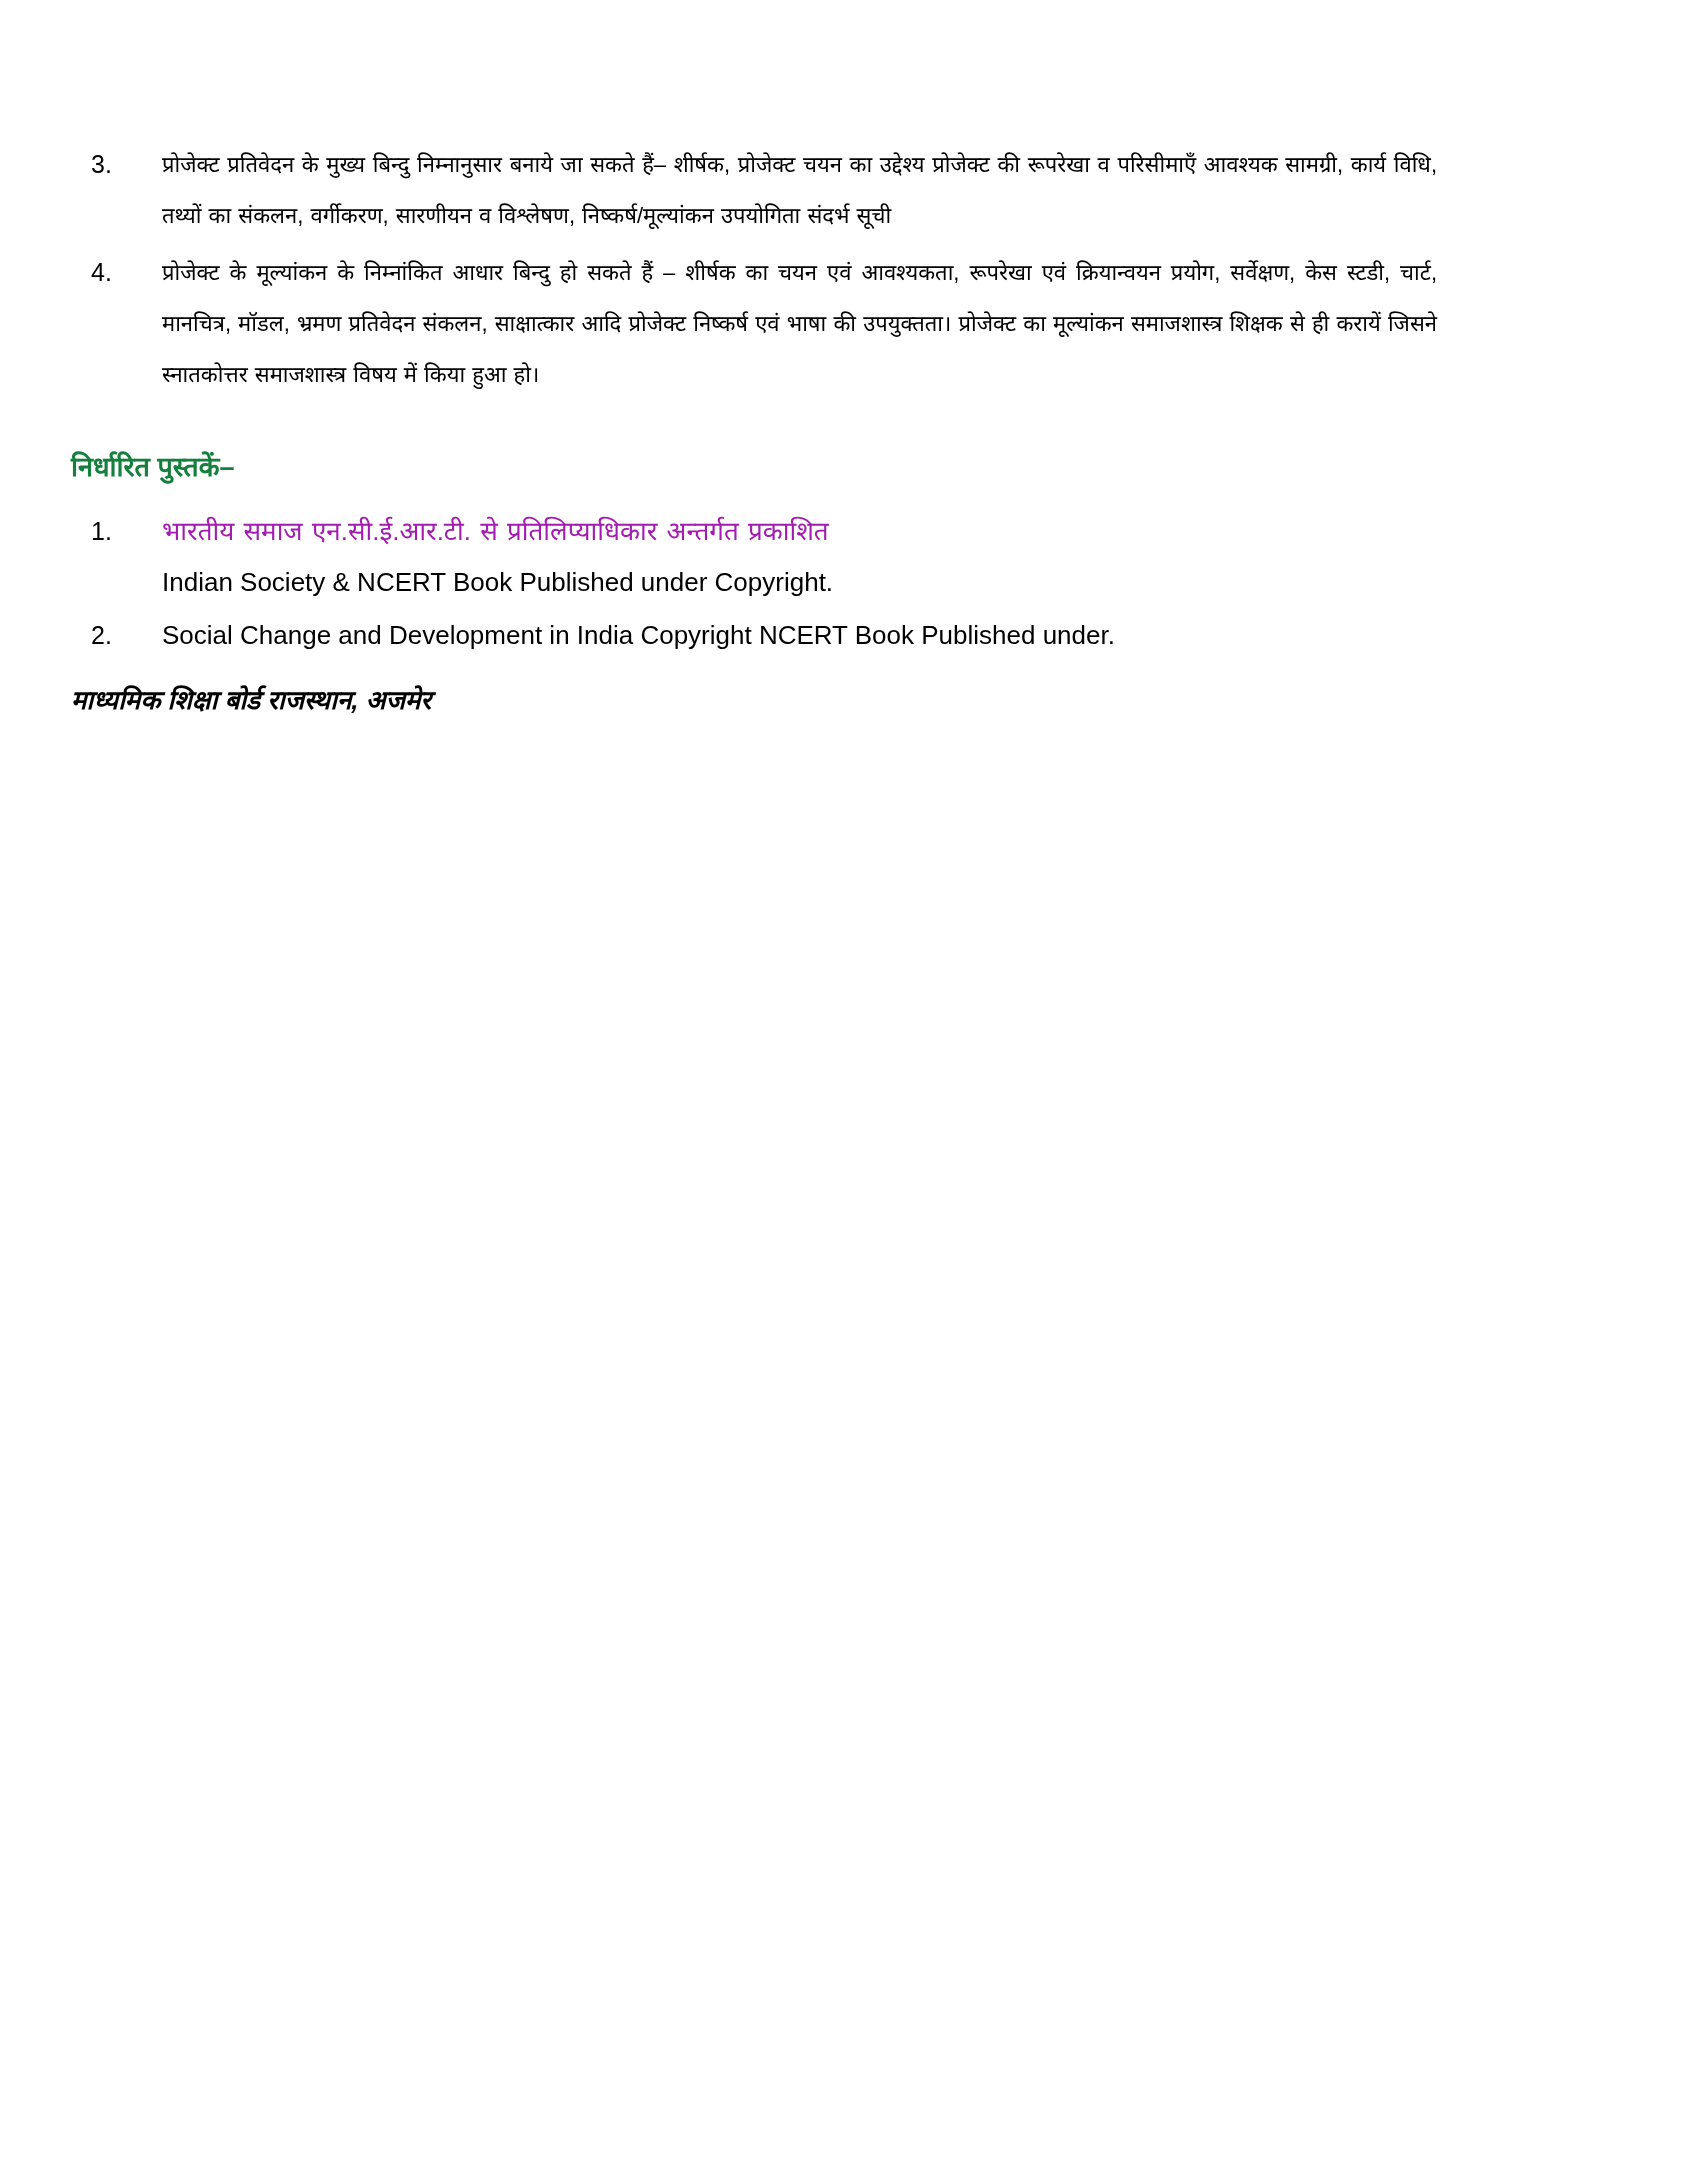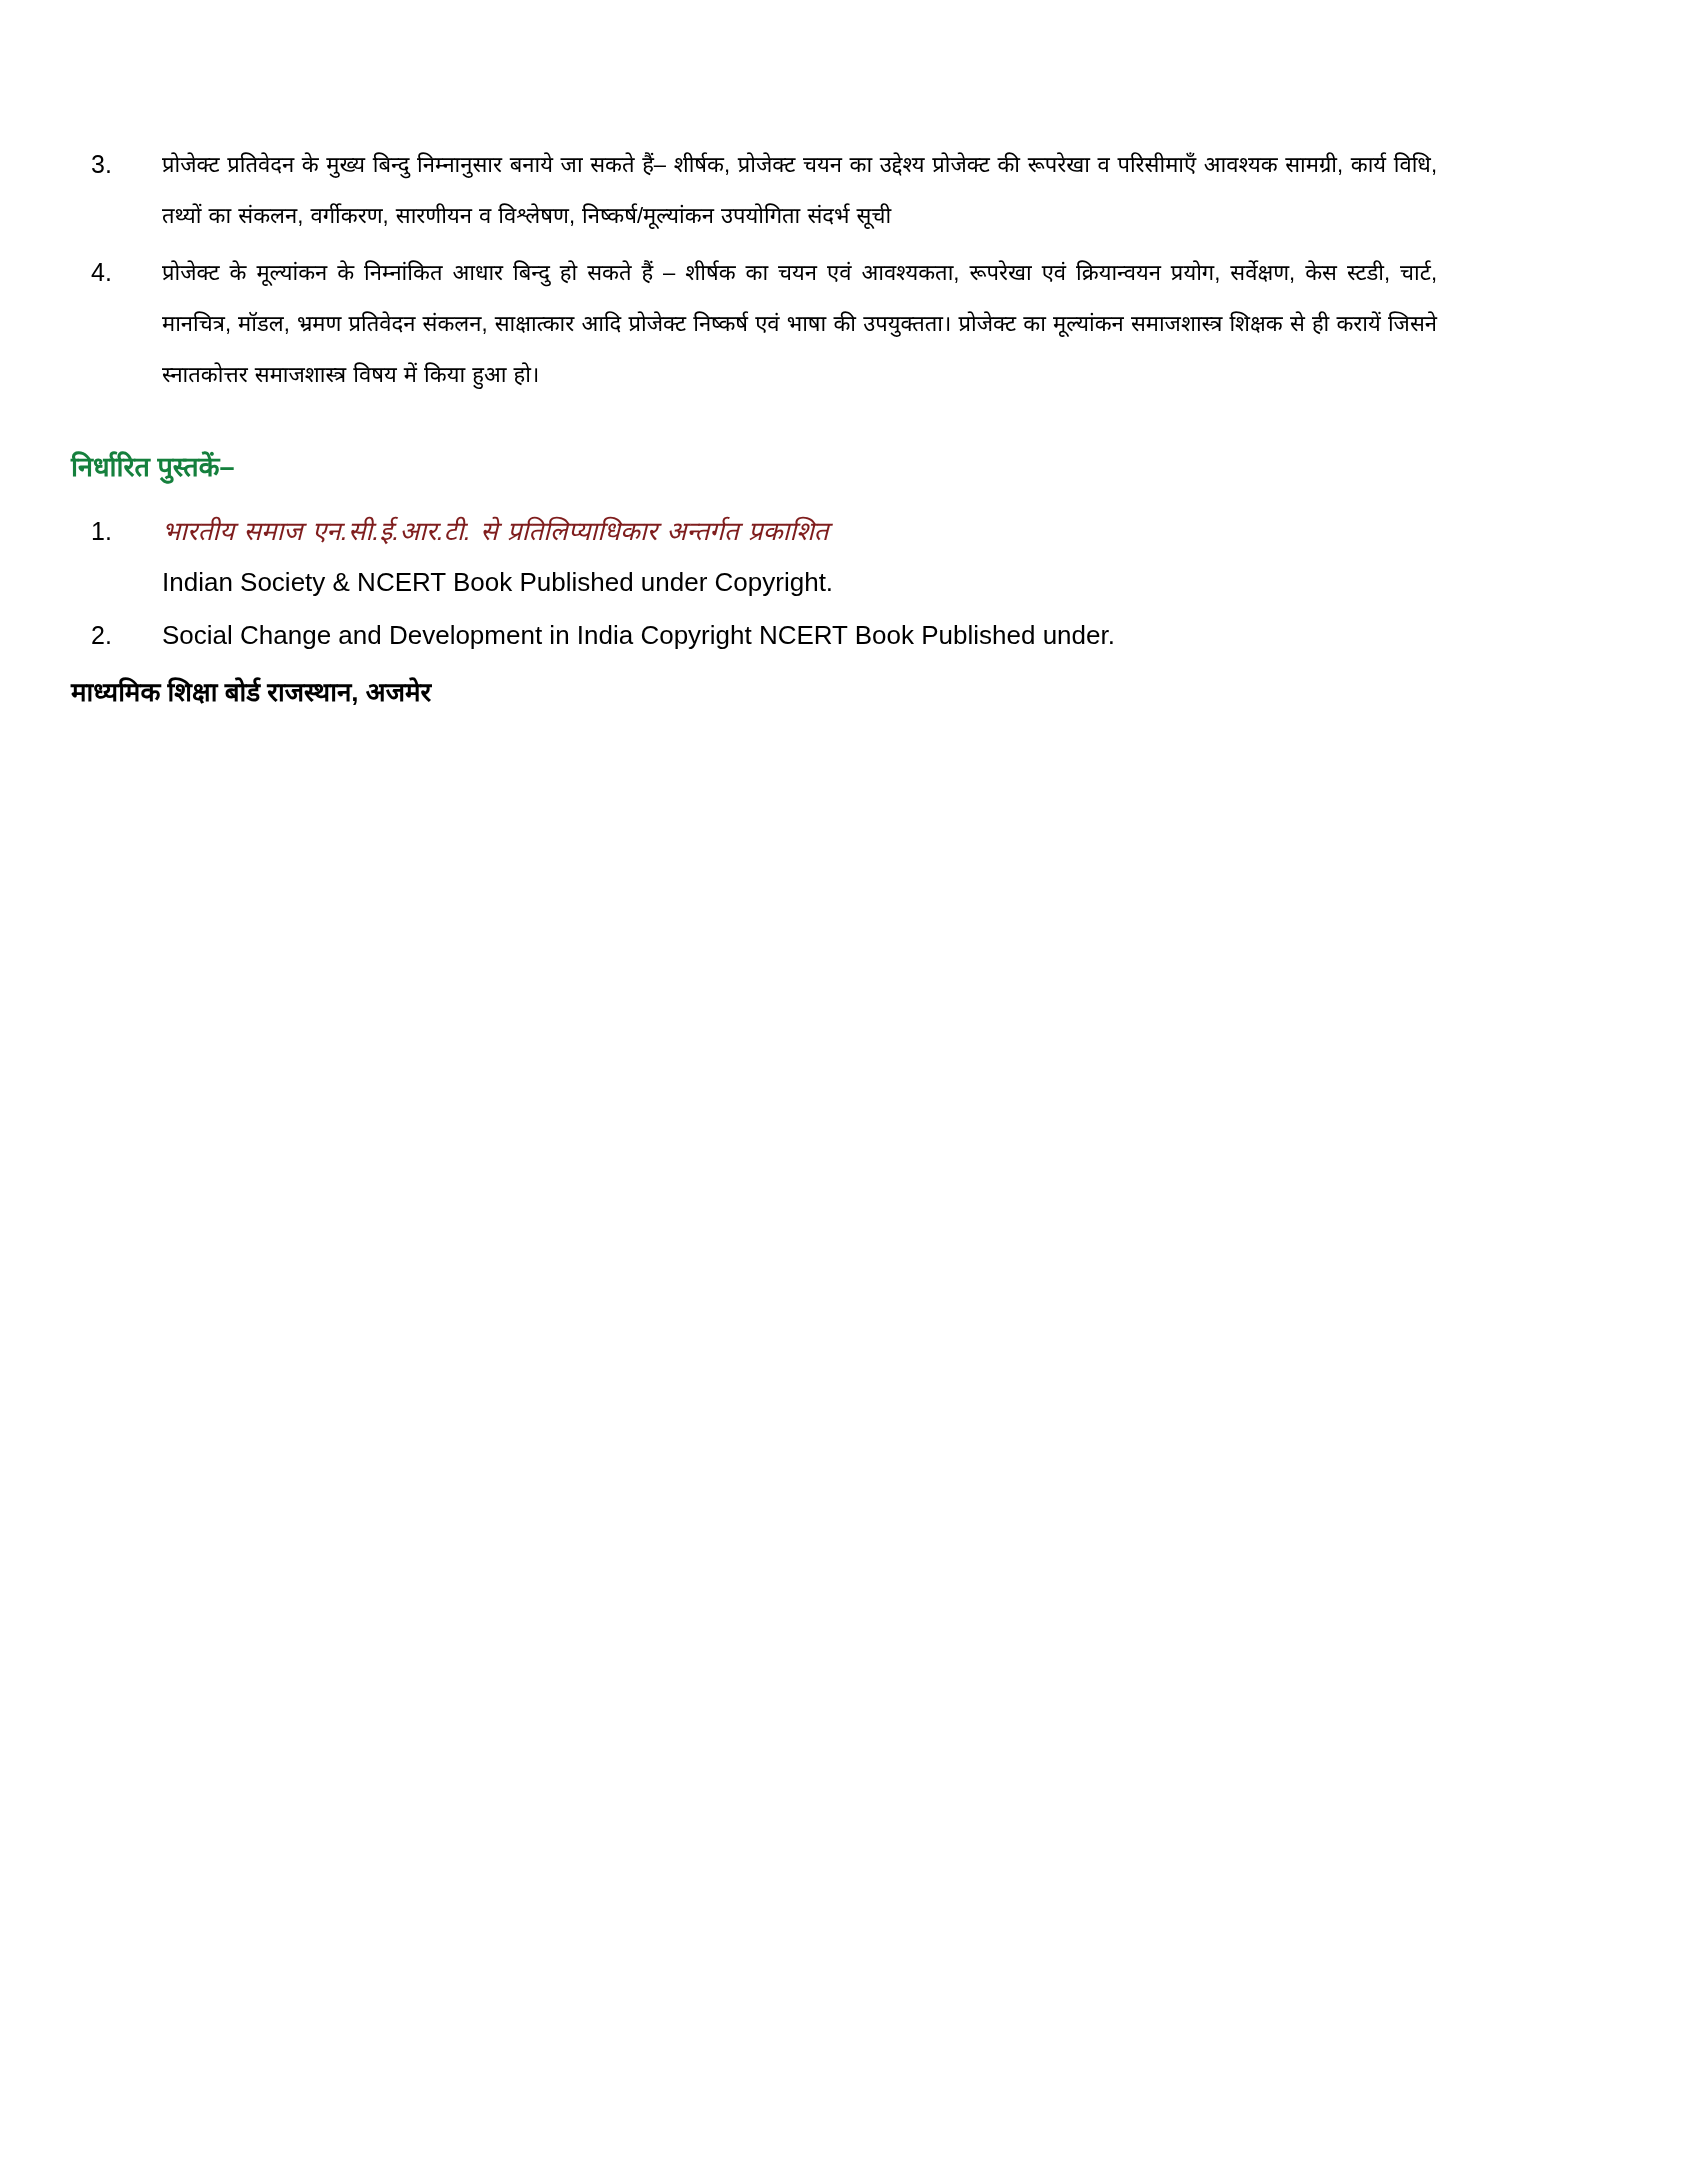--- a/index.html
+++ b/index.html
@@ -87,38 +87,38 @@
     width: 71px;
     font-size: 25px;
     line-height: 51px;
   }
   .book-body {
     flex: 1 1 auto;
   }
   .book-hi {
     font-size: 26px;
     line-height: 51px;
-    color: #7f1d1d;
+    color: #a21caf;
     word-spacing: 2px;
-    font-style: italic;
   }
   .book-en {
     font-size: 26px;
     line-height: 51px;
     color: #000;
     font-family: Liberation Sans, sans-serif;
   }
 
   .footer-line {
-    margin-top: 8px;
+    margin-top: 16px;
     margin-left: -20px;
     font-size: 26px;
     line-height: 46px;
     font-weight: bold;
     color: #000;
+    font-style: italic;
   }
 
   .blank-rest {
     position: absolute;
     left: 0;
     top: 950px;
     width: 1683px;
     height: 1228px;
     background: #ffffff;
   }

